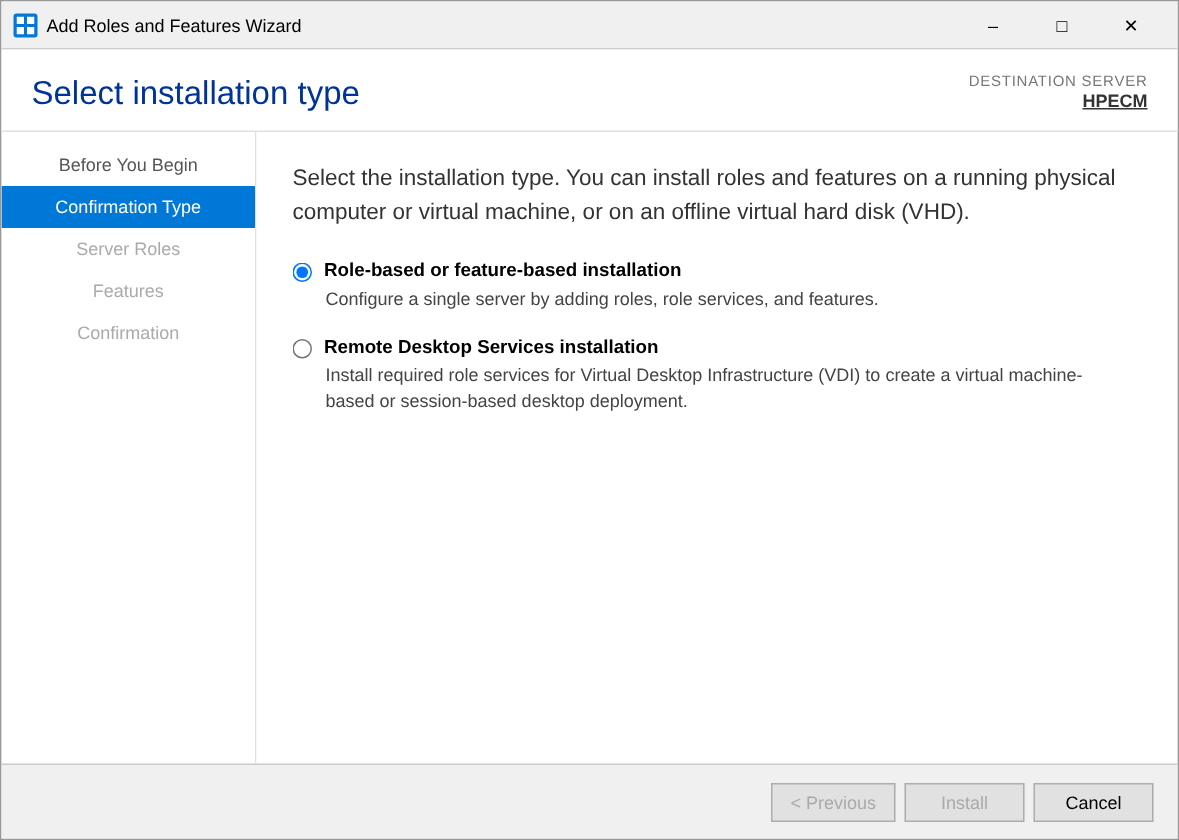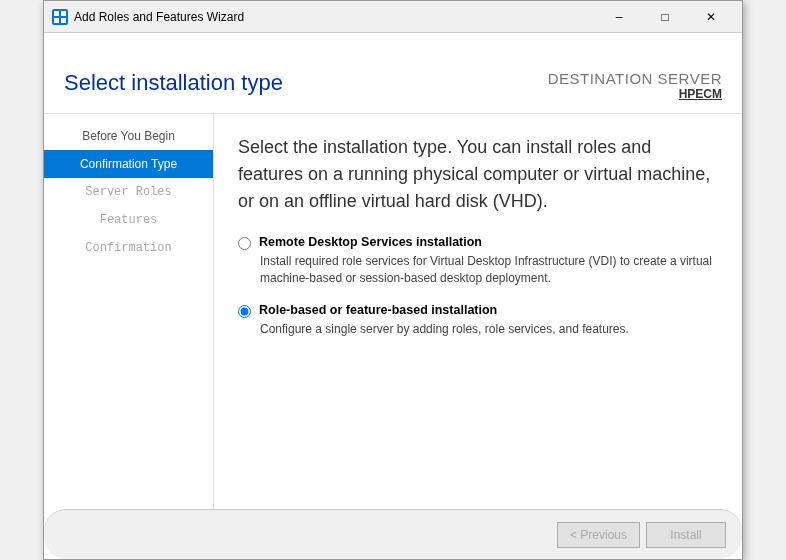--- a/index.html
+++ b/index.html
@@ -8,21 +8,21 @@
       font-size: 13px;
       background: #f0f0f0;
       display: flex;
       justify-content: center;
       align-items: center;
       width: 786px;
       height: 560px;
       overflow: hidden;
     }
     .window {
-      width: 700px;
+      width: 786px;
       height: 560px;
       background: #fff;
       border: 1px solid #999;
       display: flex;
       flex-direction: column;
       box-shadow: 2px 2px 8px rgba(0,0,0,0.3);
     }
     .title-bar {
       background: #f0f0f0;
       border-bottom: 1px solid #ccc;
@@ -73,34 +73,33 @@
     }
 
     .header-bar {
       background: #fff;
       padding: 16px 20px 12px 20px;
       border-bottom: 1px solid #e0e0e0;
       display: flex;
       justify-content: space-between;
       align-items: flex-start;
       flex-shrink: 0;
-      margin-top: 21px;
     }
     .header-title {
       font-size: 22px;
       font-weight: 300;
       color: #003399;
     }
     .destination-server {
       text-align: right;
       font-size: 11px;
       color: #555;
     }
     .destination-server .label {
-      font-size: 15px;
+      font-size: 10px;
       color: #777;
       text-transform: uppercase;
       letter-spacing: 0.5px;
       padding-left: 24px;
     }
     .destination-server .server-name {
       font-size: 12px;
       color: #333;
       font-weight: 600;
       text-decoration: underline;
@@ -127,31 +126,30 @@
       cursor: pointer;
       white-space: nowrap;
     }
     .sidebar-item.active {
       background: #0078d7;
       color: #fff;
     }
     .sidebar-item.disabled {
       color: #aaa;
       cursor: default;
-      font-family: Liberation Mono, monospace;
     }
 
     .main-content {
       flex: 1;
       padding: 20px 24px;
       overflow-y: auto;
       background: #fff;
     }
     .intro-text {
-      font-size: 18px;
+      font-size: 15px;
       color: #333;
       line-height: 1.5;
       margin-bottom: 20px;
       max-width: 560px;
     }
 
     .option-group {
       display: flex;
       flex-direction: column;
       gap: 16px;
@@ -186,21 +184,20 @@
     .footer {
       border-top: 1px solid #ccc;
       background: #f0f0f0;
       height: 50px;
       display: flex;
       align-items: center;
       justify-content: flex-end;
       padding: 0 16px;
       gap: 6px;
       flex-shrink: 0;
-      border-radius: 22px;
     }
     .footer-btn {
       min-width: 80px;
       height: 26px;
       padding: 0 12px;
       font-size: 12px;
       border: 1px solid #adadad;
       background: #e1e1e1;
       cursor: pointer;
       color: #000;
@@ -258,33 +255,34 @@
         <div class="sidebar-item disabled">Server Roles</div>
         <div class="sidebar-item disabled">Features</div>
         <div class="sidebar-item disabled">Confirmation</div>
       </div>
 
     <div class="main-content">
       <p class="intro-text">Select the installation type. You can install roles and features on a running physical computer or virtual machine, or on an offline virtual hard disk (VHD).</p>
       <div class="option-group">
       <div class="option-item">
             <label class="option-label">
+              <input type="radio" name="installation-type" checked="" style="">
+              <span class="option-label-text">Role-based or feature-based installation</span>
+            </label>
+            <div class="option-desc">Configure a single server by adding roles, role services, and features.</div>
+          </div>
+          <div class="option-item">
+            <label class="option-label">
               <input type="radio" name="installation-type" style="">
               <span class="option-label-text">Remote Desktop Services installation</span>
             </label>
             <div class="option-desc">Install required role services for Virtual Desktop Infrastructure (VDI) to create a virtual machine-based or session-based desktop deployment.</div>
           </div>
-          <div class="option-item">
-            <label class="option-label">
-              <input type="radio" name="installation-type" checked="" style="">
-              <span class="option-label-text">Role-based or feature-based installation</span>
-            </label>
-            <div class="option-desc">Configure a single server by adding roles, role services, and features.</div>
-          </div>
         </div>
     </div>
   </div>
 
   <div class="footer">
     <button class="footer-btn disabled">&lt; Previous</button>
     <button class="footer-btn disabled">Install</button>
+    <button class="footer-btn">Cancel</button>
   </div>
 </div>
 
 </body></html>

